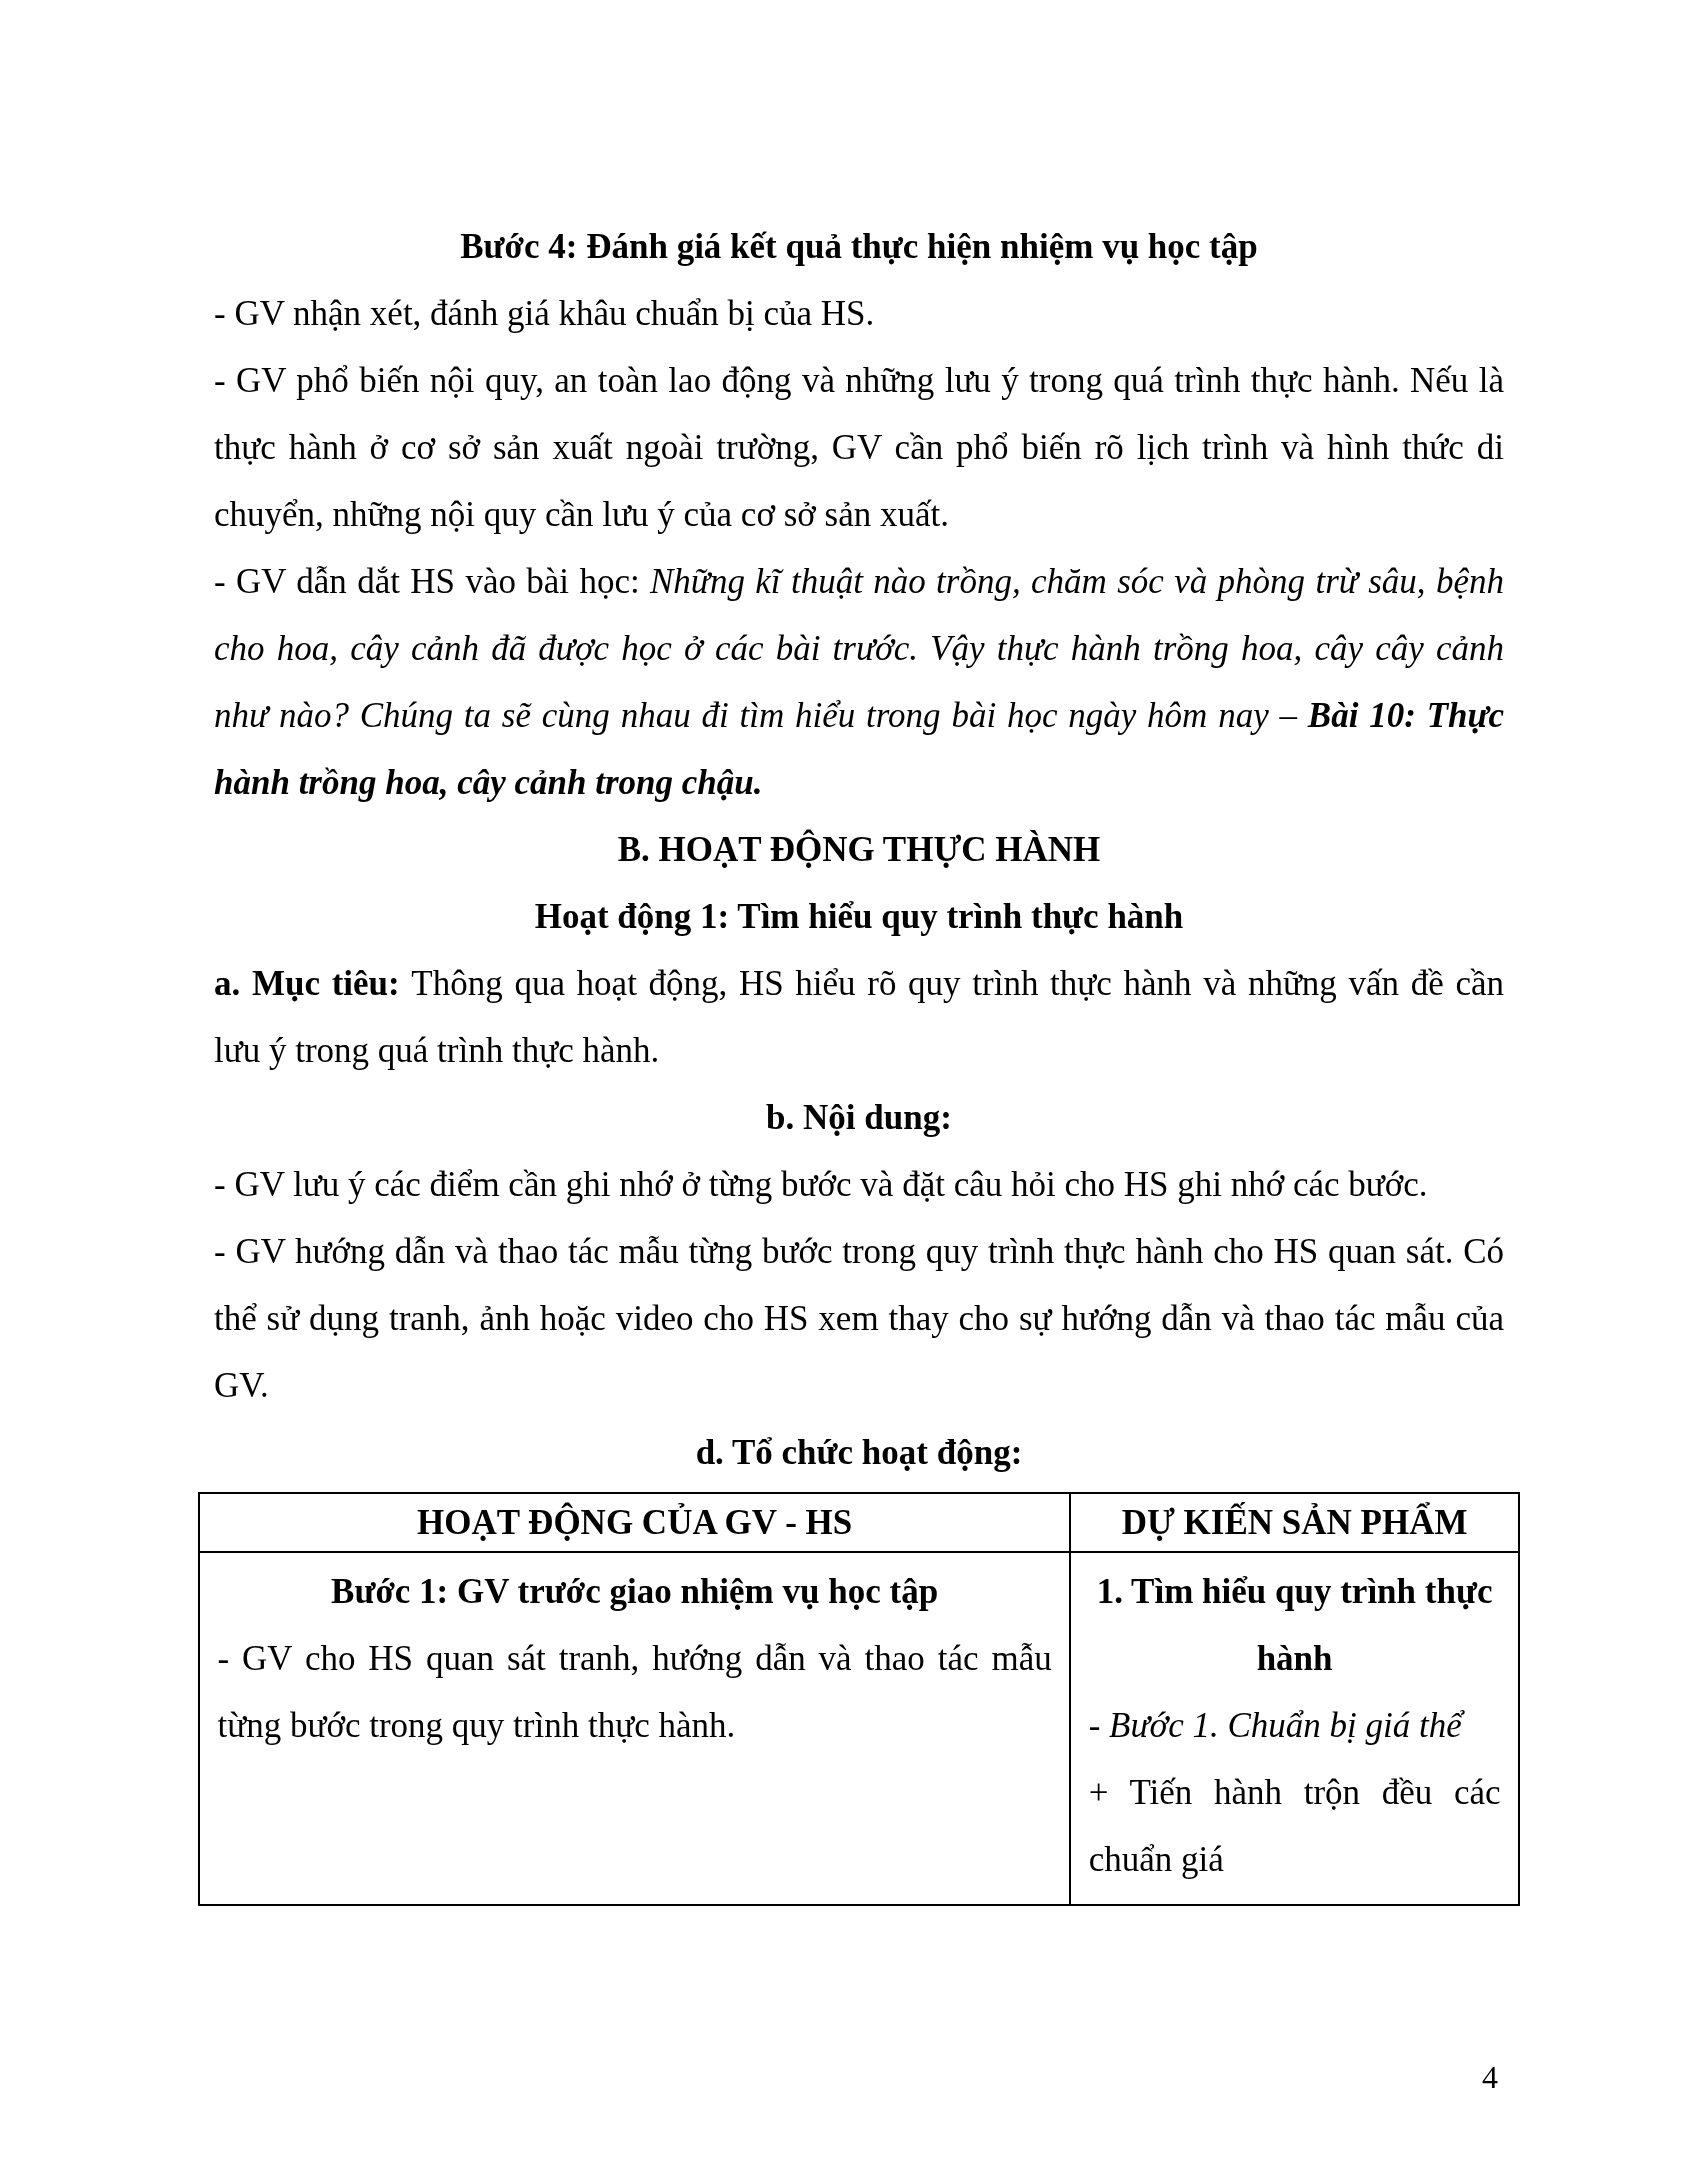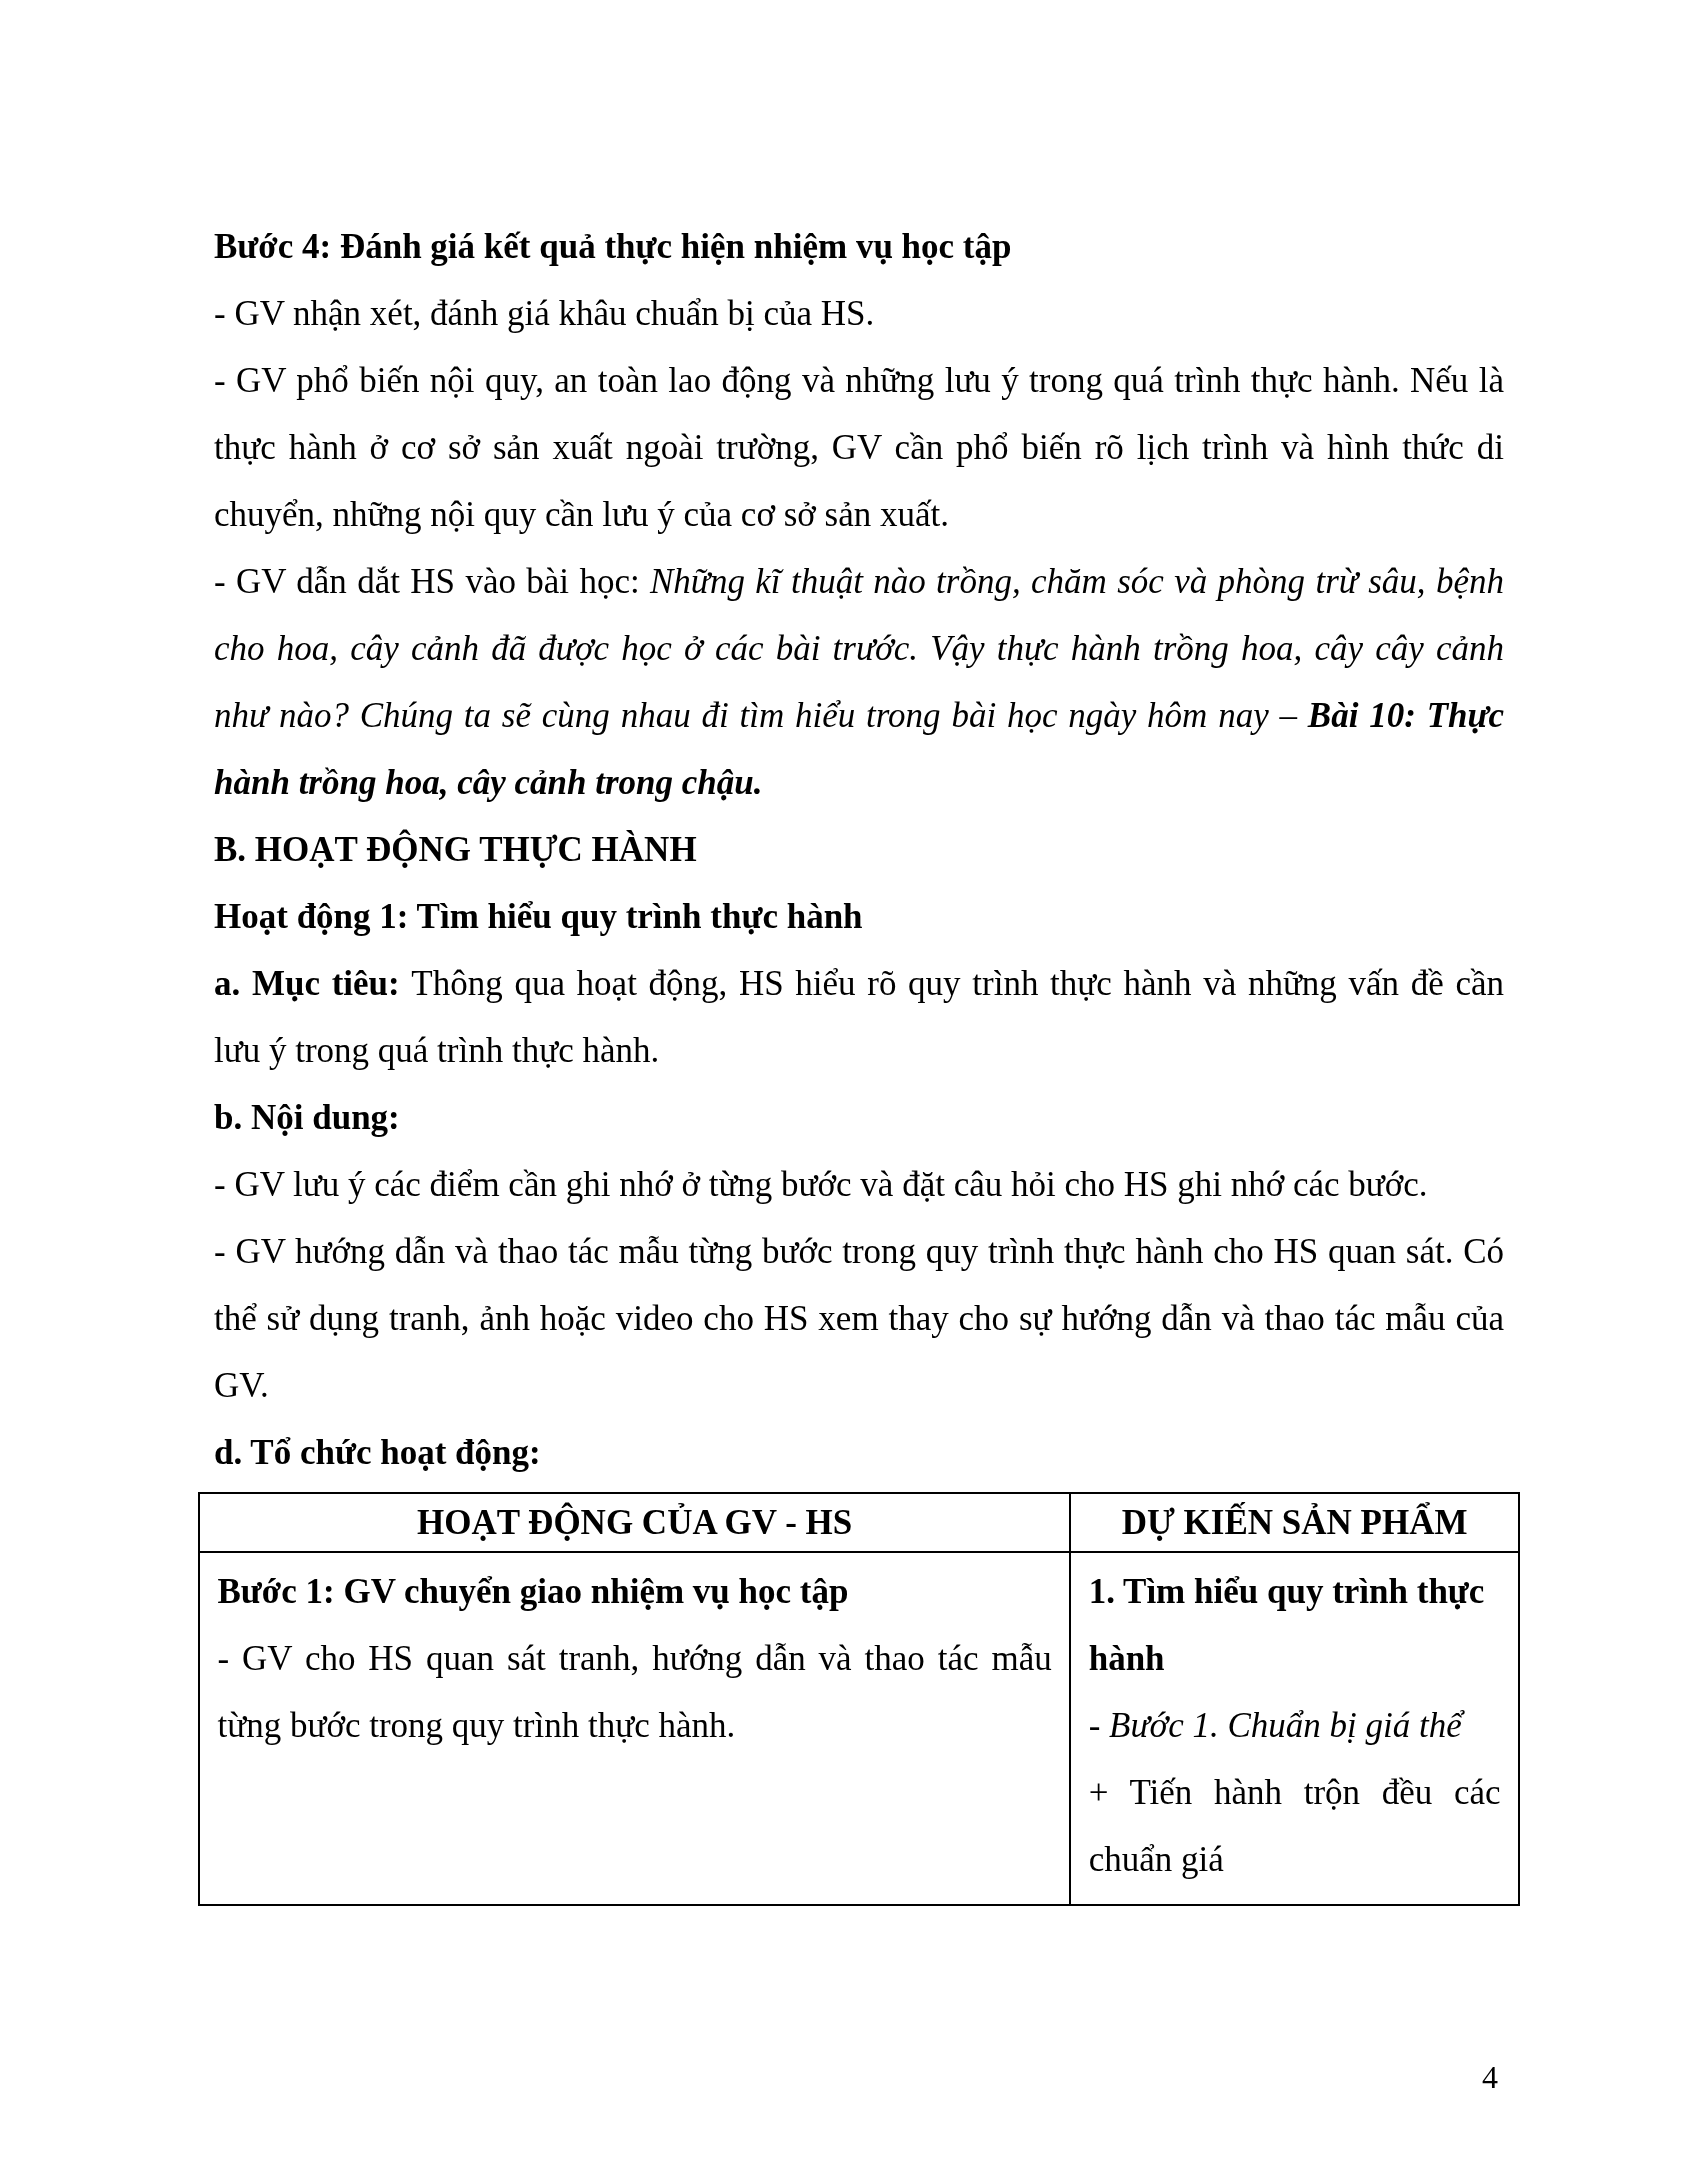--- a/index.html
+++ b/index.html
@@ -18,21 +18,21 @@
     position: absolute;
     top: 213px;
     left: 214px;
     right: 183px;
   }
   .content p {
     line-height: 67px;
     margin: 0;
   }
   .justify { text-align: justify; }
-  .bold { font-weight: bold; }
+  .bold { font-weight: bold; text-align: center; }
   .italic { font-style: italic; }
   .bold-italic { font-weight: bold; font-style: italic; }
 
   table.activity-table {
     border-collapse: collapse;
     width: calc(100% + 32px);
     margin-left: -16px;
     margin-top: 6.4px;
     table-layout: fixed;
   }
@@ -99,21 +99,21 @@
         <col class="col-left">
         <col class="col-right">
       </colgroup>
       <tbody>
           <tr>
         <th>HOẠT ĐỘNG CỦA GV - HS</th>
         <th>DỰ KIẾN SẢN PHẨM</th>
       </tr>
       <tr>
         <td>
-          <p class="bold justify">Bước 1: GV chuyển giao nhiệm vụ học tập</p>
+          <p class="bold justify">Bước 1: GV trước giao nhiệm vụ học tập</p>
           <p class="justify">- GV cho HS quan sát tranh, hướng dẫn và thao tác mẫu từng bước trong quy trình thực hành.</p>
         </td>
         <td>
           <p class="bold">1. Tìm hiểu quy trình thực hành</p>
           <p class="italic justify">- Bước 1. Chuẩn bị giá thể</p>
           <p class="justify">+ Tiến hành trộn đều các chuẩn giá</p>
         </td>
       </tr>
     </tbody>
       </table>

